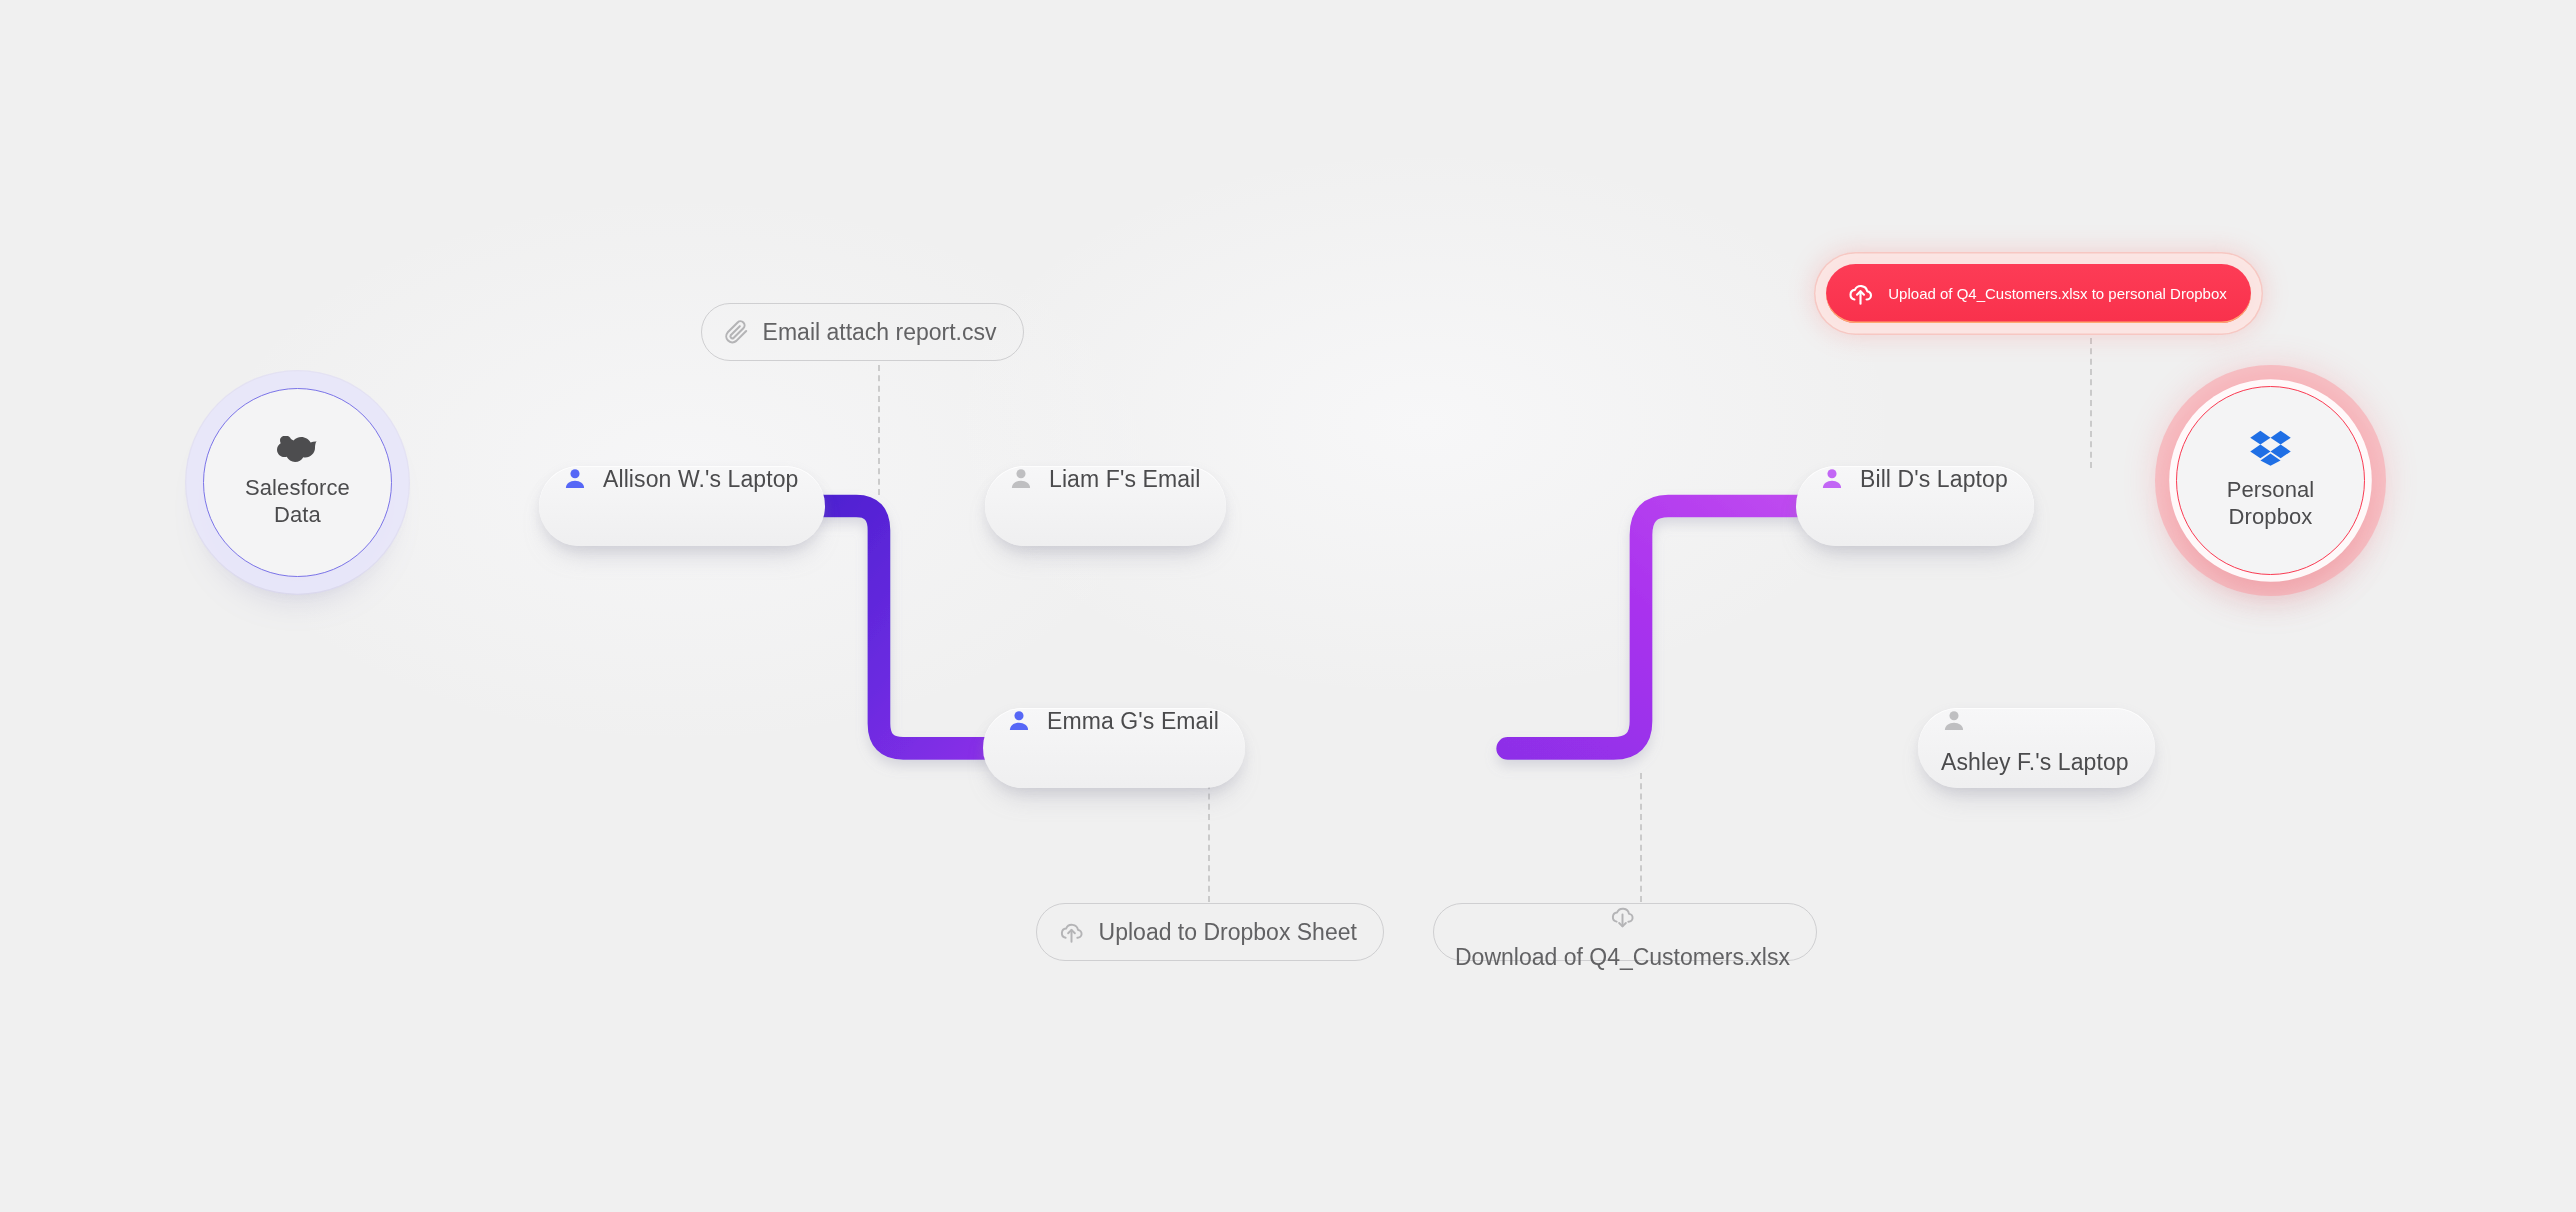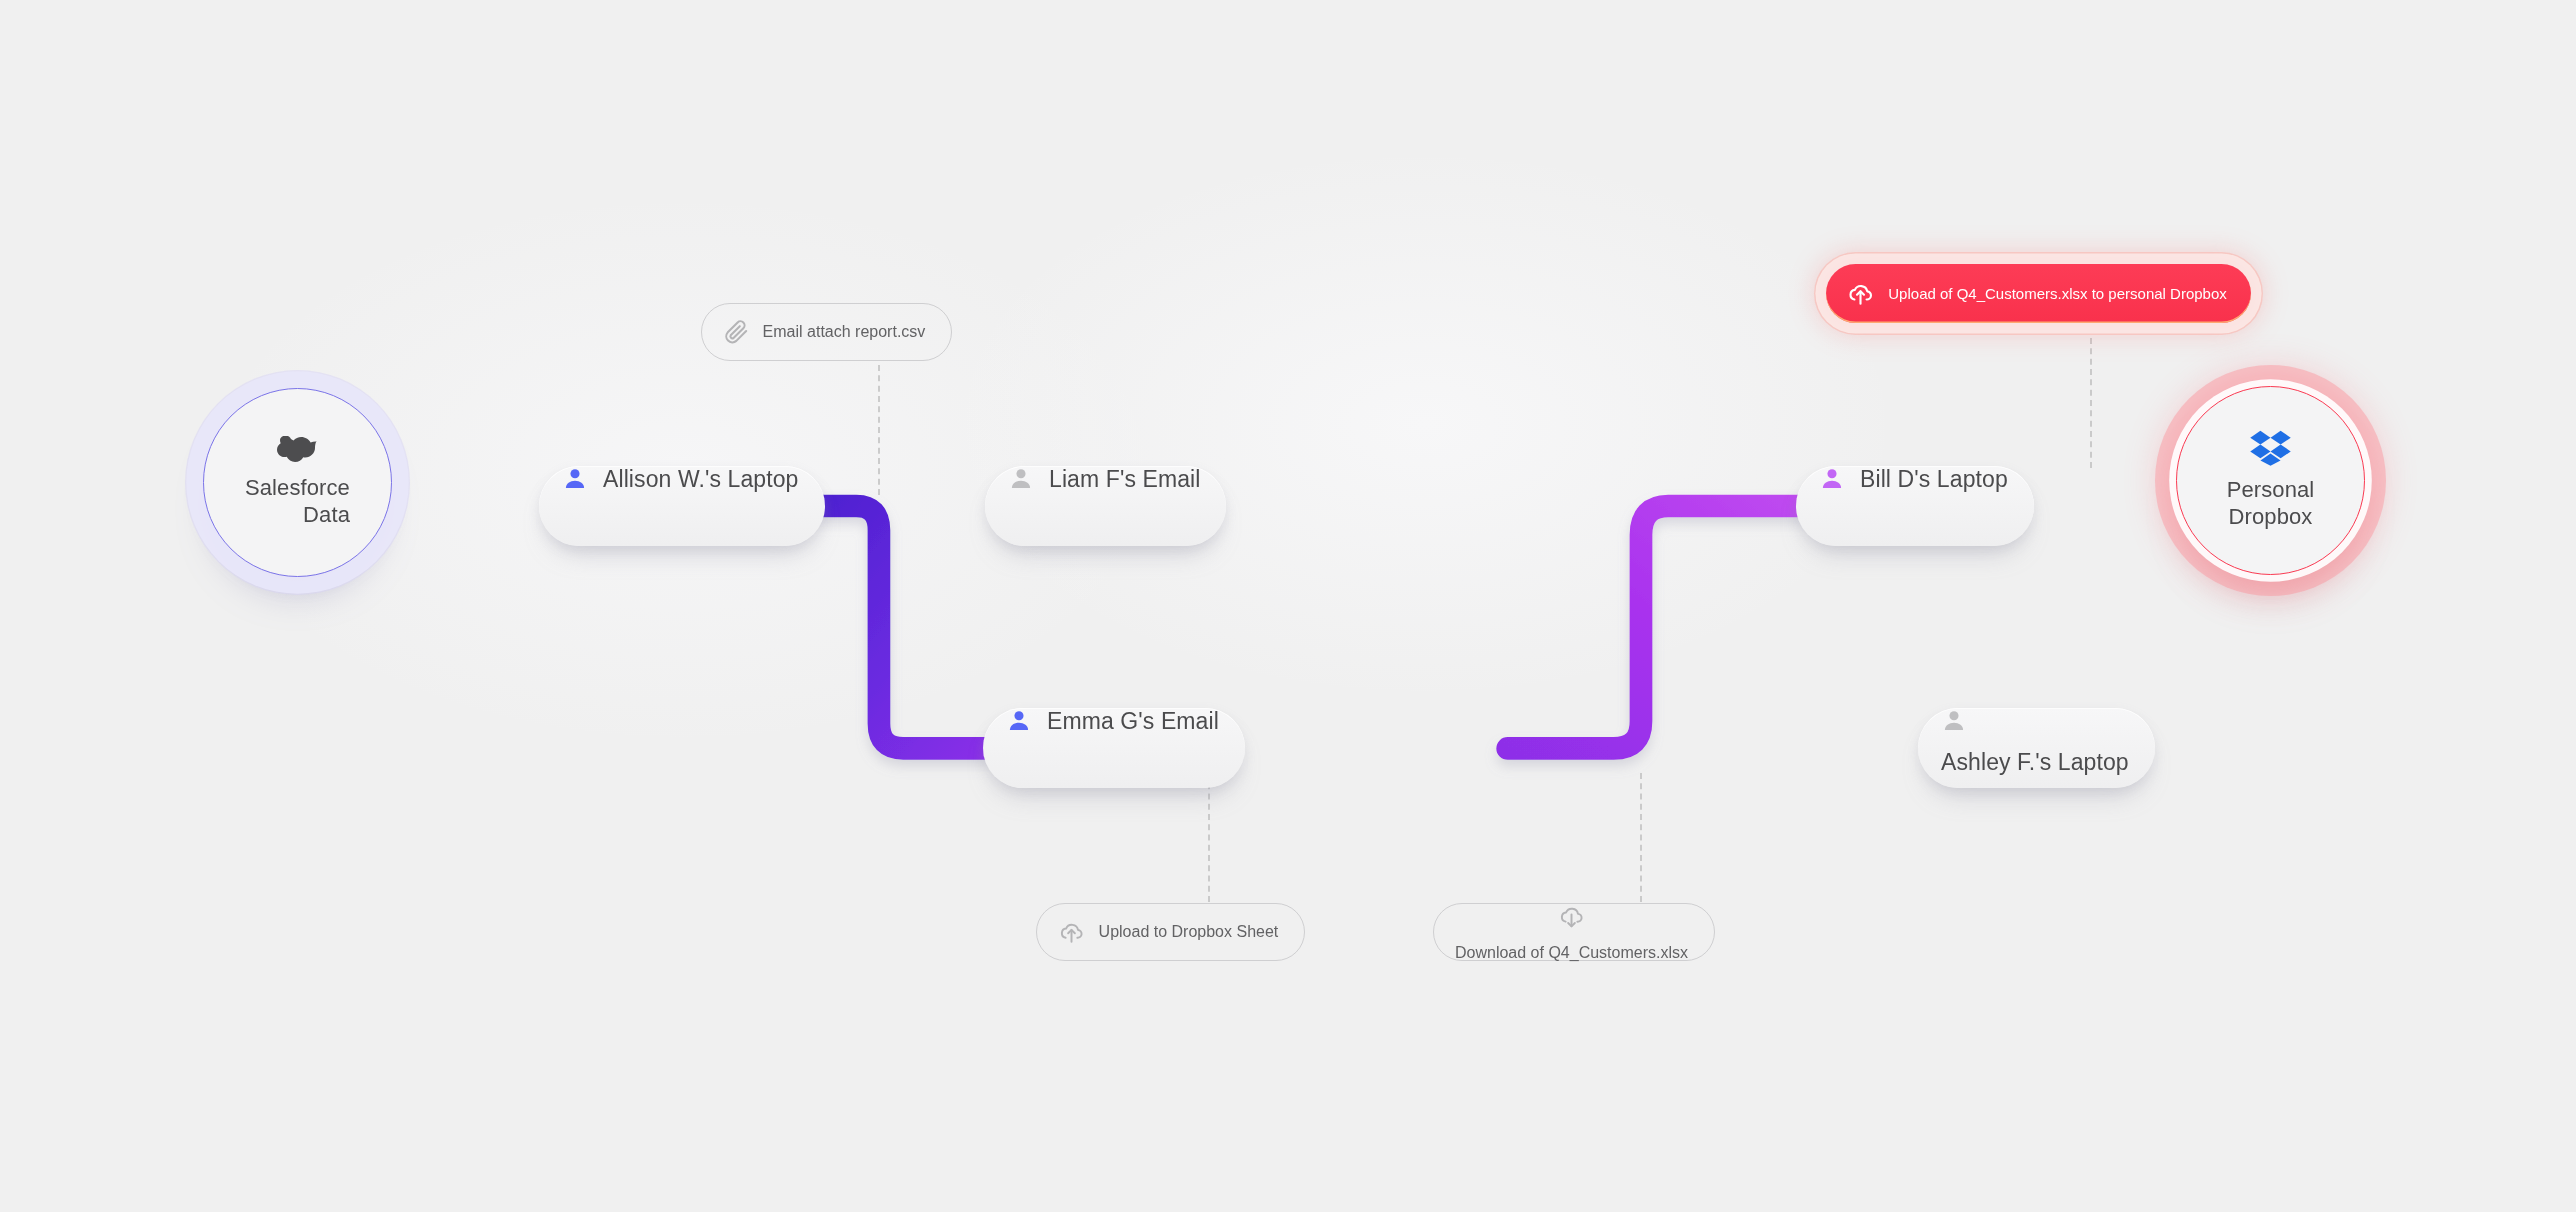--- a/index.html
+++ b/index.html
@@ -46,21 +46,20 @@
 
   
   #node-salesforce {
     left: 203px; top: 388px; width: 189px; height: 189px;
     border: 1.5px solid #7b74e8;
     box-shadow:
       0 0 0 16.7px rgba(232,231,250,.92),
       0 0 0 18px rgba(216,214,244,.55),
       0 26px 39px -13.6px rgba(120,118,170,.40),
       0 7.6px 19.7px rgba(150,150,170,.18);
-    text-align: right;
   }
   
   #node-dropbox {
     left: 2176px; top: 386px; width: 189px; height: 189px;
     border: 1.5px solid #fa3a52;
     box-shadow:
       0 0 0 6.8px rgba(255,255,255,.92),
       0 0 0 21px rgba(253,140,150,.42),
       0 0 35px 16.7px rgba(252,110,124,.30),
       0 29px 42px -13.6px rgba(190,120,130,.40);
@@ -98,21 +97,21 @@
   
   .chip {
     position: absolute;
     height: 58px; border-radius: 29px;
     display: flex; align-items: center; gap: 13.6px;
     padding: 0 26px 0 21px;
     border: 1.5px solid #cfcfd1;
     background: transparent;
     z-index: 7;
   }
-  .chip .chip-label { font-size: 16px; color: #626264; white-space: nowrap; }
+  .chip .chip-label { font-size: 23px; color: #626264; white-space: nowrap; }
   .chip-icon { line-height: 0; flex: 0 0 auto; }
 
   
   #chip-alert {
     border: none;
     background: linear-gradient(180deg,#fd3c56 0%,#f9314c 100%);
     height: 59px; border-radius: 29.5px;
     padding: 0 24px 0 19.7px;
     box-shadow:
       0 0 0 10.6px rgba(255,255,255,.55),

